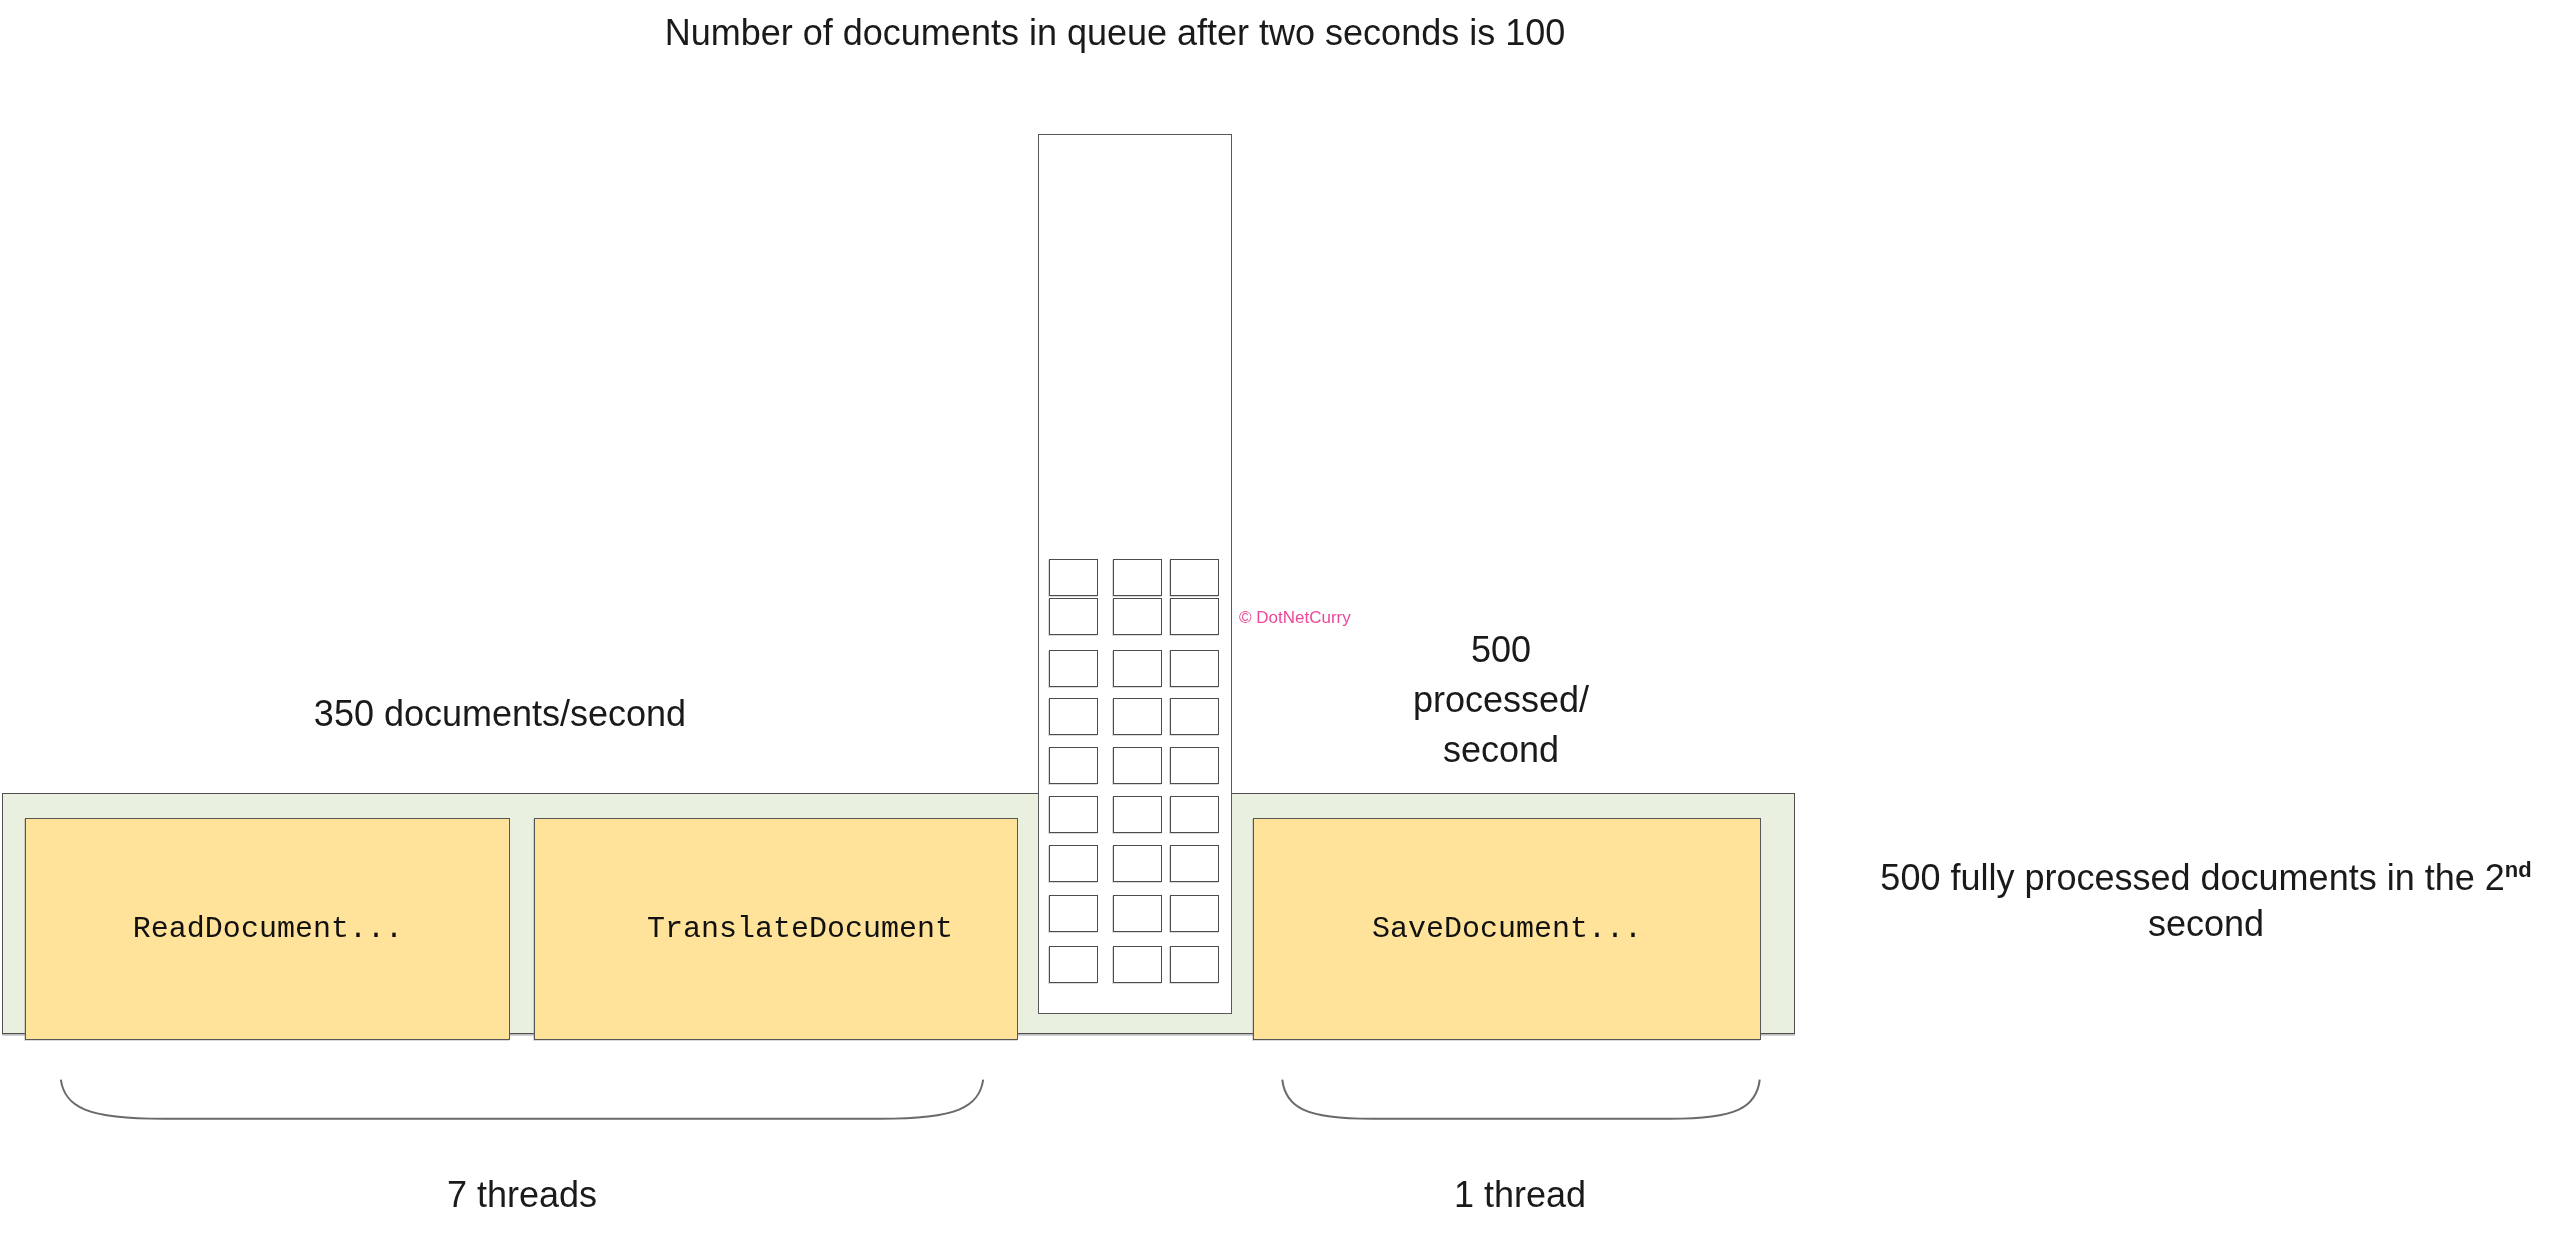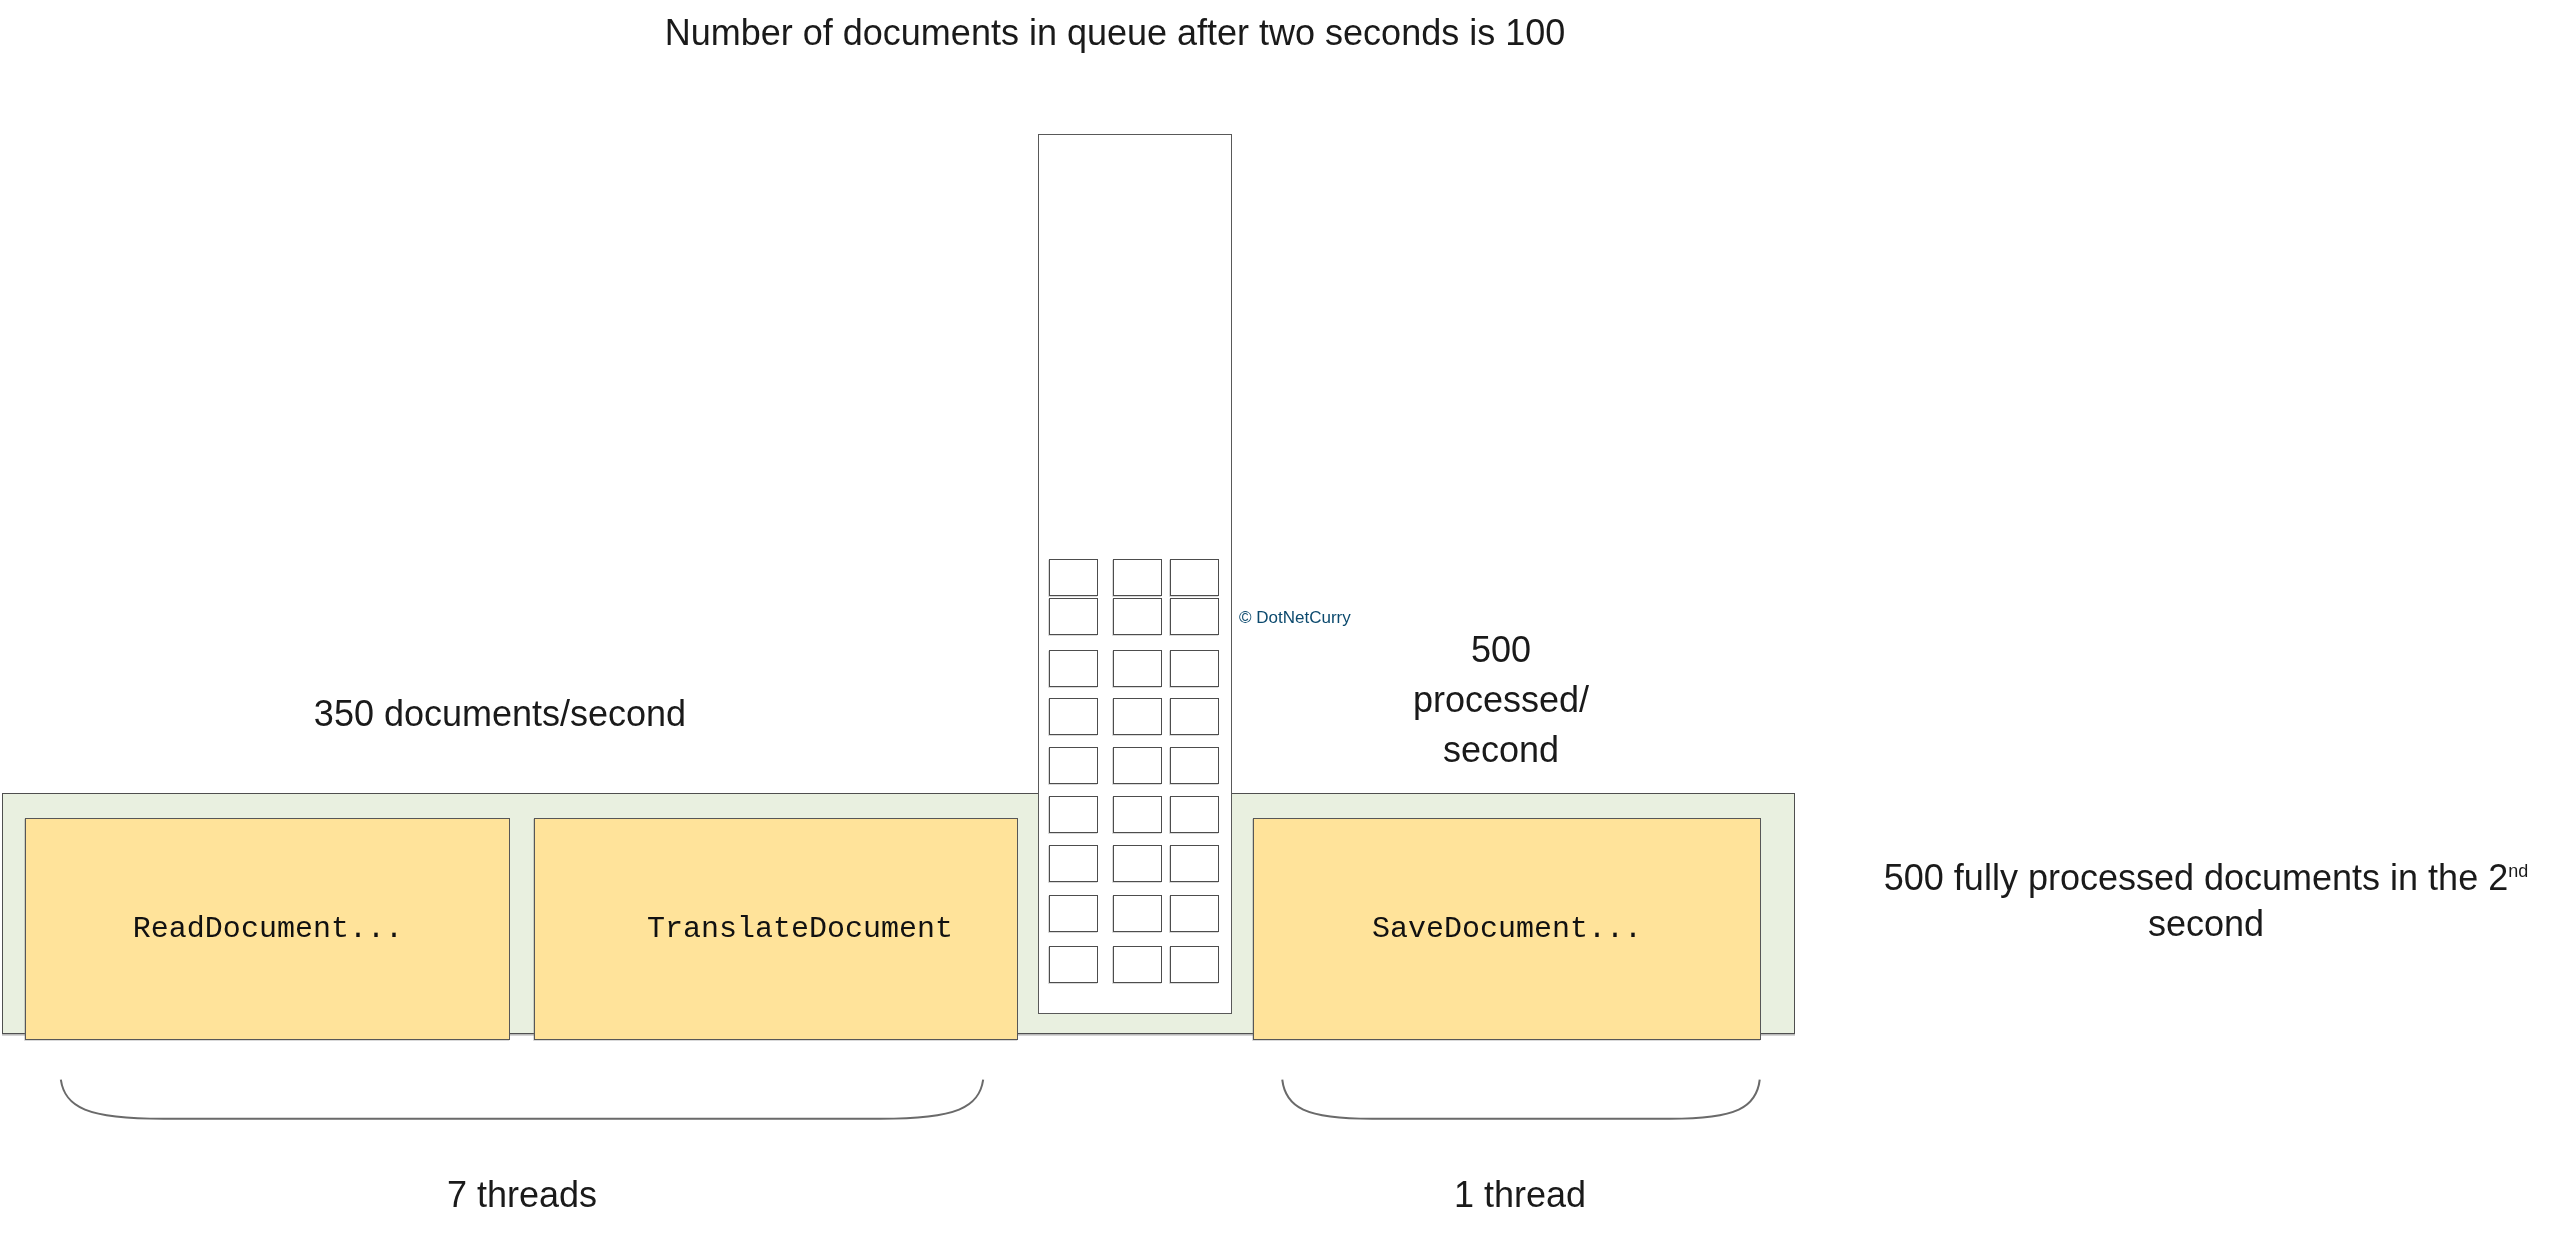--- a/index.html
+++ b/index.html
@@ -21,21 +21,21 @@
     background:#ffffff;border:1.6px solid #595959;box-sizing:border-box;
     z-index:3;
   }
   .q-cell{
     position:absolute;width:49px;height:37px;box-sizing:border-box;
     background:#ffffff;border:1.6px solid #4d4d4d;
     box-shadow:-0.8px 0.8px 0 rgba(120,120,120,.35);
   }
 
   .watermark{
-    left:1239px;top:608px;font-size:17px;color:#0c4a6e;white-space:nowrap;z-index:4;
+    left:1239px;top:608px;font-size:17px;color:#ec4899;white-space:nowrap;z-index:4;
   }
 
   
   .band{
     left:1.6px;top:793px;width:1793px;height:241px;box-sizing:border-box;
     background:#e9f0e0;border:1.6px solid #4f4f4f;z-index:1;
     box-shadow:0 1.6px 0 rgba(130,130,130,.55);
   }
 
   
@@ -52,21 +52,21 @@
 
   .rate-left{
     left:500px;top:693px;font-size:36px;white-space:nowrap;
   }
   .rate-right{
     left:1501px;top:625px;font-size:36px;line-height:50px;text-align:center;white-space:nowrap;
   }
   .result{
     left:2206px;top:855px;font-size:36px;line-height:46px;text-align:center;white-space:nowrap;
   }
-  .result sup{font-size:18px;line-height:0;vertical-align:super;}
+  .result sup{font-size:22px;line-height:0;vertical-align:super;font-weight:bold;}
 
   .brace{left:56px;top:1078px;z-index:1;}
   .brace.right{left:1279px;}
   .brace path{stroke:#6a6a6a;stroke-width:2.5;fill:none;}
 
   .thread-label{top:1174px;font-size:36px;white-space:nowrap;}
   .thread-label.left{left:522px;}
   .thread-label.right{left:1520px;}
 </style>
 </head>

